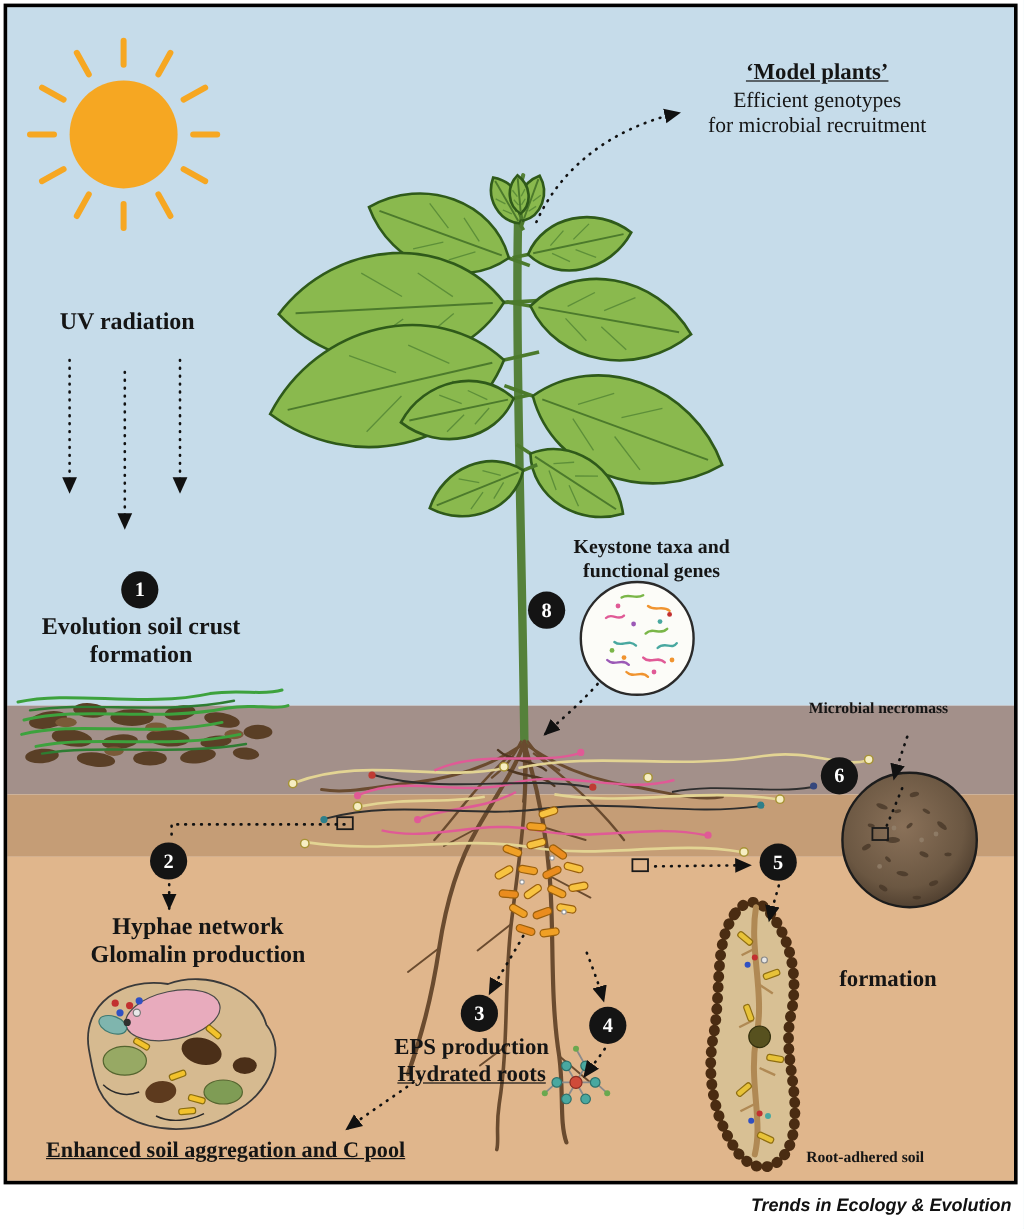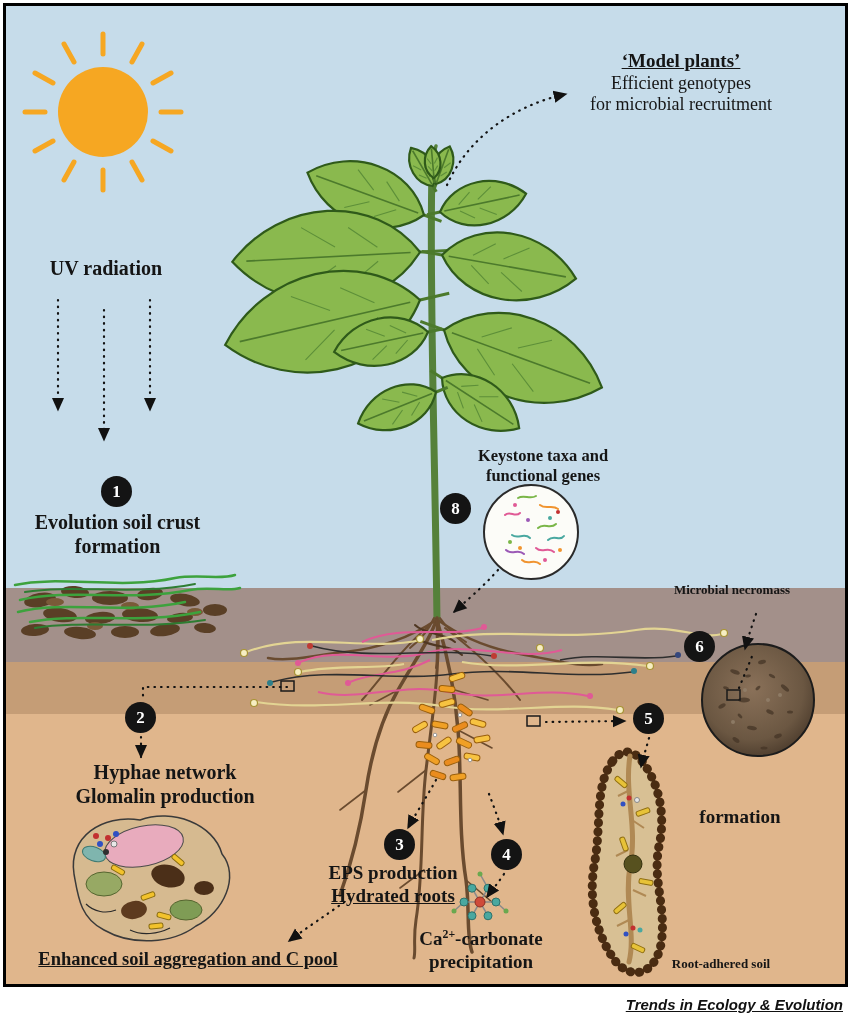--- a/index.html
+++ b/index.html
@@ -14,21 +14,21 @@
   .soil-low{top:714px;height:270px;background:#e0b68c;}
   svg.art{position:absolute;left:0;top:0;z-index:10;}
   .txt{position:absolute;z-index:20;color:#151515;text-align:center;font-weight:bold;line-height:1.2;}
   .txt .normal{font-weight:normal;}
   .u{text-decoration:underline;}
   sup{font-size:0.62em;}
   .badge{position:absolute;z-index:25;width:31px;height:31px;border-radius:50%;background:#141414;color:#fff;
          display:flex;align-items:center;justify-content:center;font-size:17px;font-weight:bold;
          font-family:"Liberation Serif","DejaVu Serif",serif;}
   .credit{position:absolute;right:10px;top:996px;z-index:20;font-family:"Liberation Sans","DejaVu Sans",sans-serif;
-          font-style:italic;font-weight:bold;font-size:15px;color:#111;text-decoration:underline;}
+          font-style:italic;font-weight:bold;font-size:15px;color:#111;}
   .dln{stroke:#111;stroke-width:2.2;stroke-dasharray:0.6 6;stroke-linecap:round;fill:none;}
 </style>
 </head>
 <body>
 
 <div class="stage">
 
   <div class="band sky"></div>
   <div class="band crust"></div>
   <div class="band soil-up"></div>
@@ -369,24 +369,20 @@
   <div class="txt" style="left:40px;top:760px;width:250px;font-size:20px;">
     <div>Hyphae network</div>
     <div>Glomalin production</div>
   </div>
 
   <div class="txt" style="left:298px;top:862px;width:190px;font-size:19px;">
     <div>EPS production</div>
     <div class="u">Hydrated roots</div>
   </div>
 
-  <div class="txt" style="left:392px;top:928px;width:178px;font-size:19px;">
-    <div><span>Ca</span><sup>2+</sup><span>-carbonate</span></div>
-    <div>precipitation</div>
-  </div>
 
   <div class="txt" style="left:656px;top:806px;width:168px;font-size:19px;">
     <div>formation</div>
   </div>
 
   <div class="txt" style="left:616px;top:582px;width:232px;font-size:13px;">
     <span>Microbial necromass</span>
   </div>
 
   <div class="txt u" style="left:6px;top:948px;width:364px;font-size:18.5px;">

